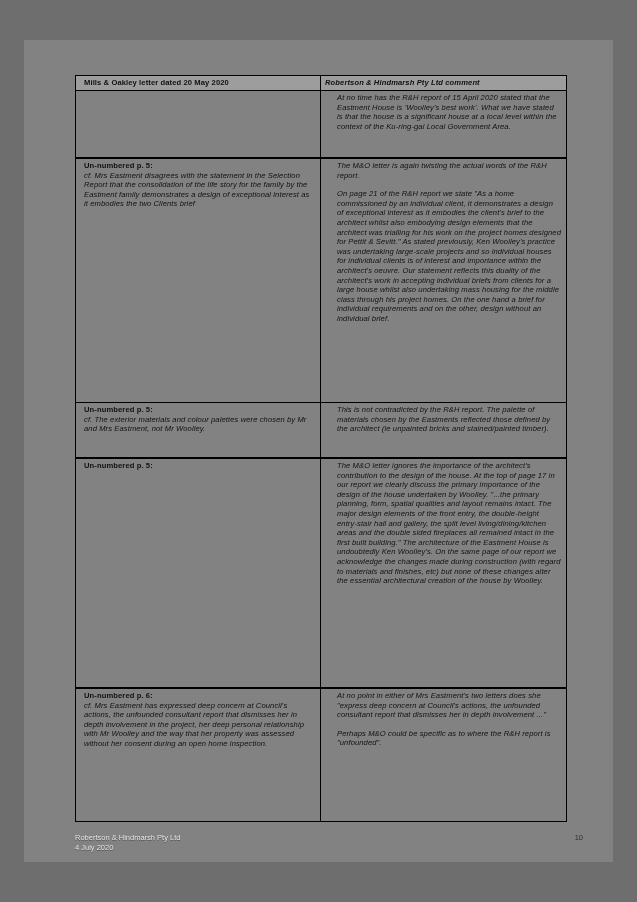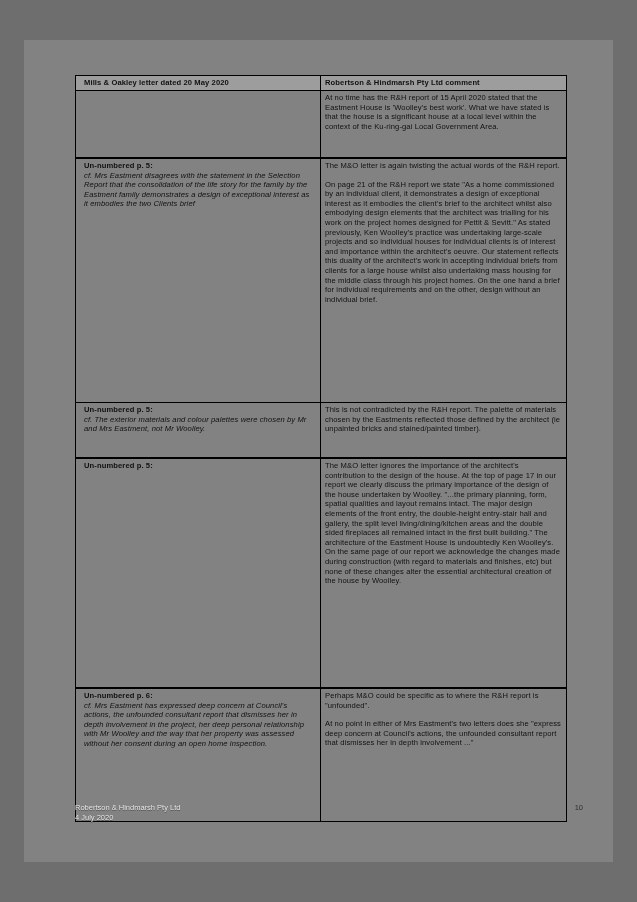--- a/index.html
+++ b/index.html
@@ -27,36 +27,36 @@
   .row { display:flex; border-top:1px solid #000; }
   .row.first { border-top:none; }
   .row.thick { border-top:2px solid #000; }
   .cell {
     padding:2px 5px 3px 4px;
     font-size:7.6px;
     line-height:9.6px;
     letter-spacing:0.1px;
   }
   .cell.left  { width:245px; border-right:1px solid #000;padding-left:8px; }
-  .cell.right { width:245px; flex:1; }
+  .cell.right { width:245px; flex:1;font-style:italic; }
   .hdr-row { background:#9d9d9d; }
   .hdr-row .cell { font-weight:bold; padding-top:2px; padding-bottom:2px; }
   .r-label { font-weight:bold; }
   .r-quote { font-style:italic; }
-  .cell p { margin:0 0 9px 0; }
+  .cell p { margin:0 0 9px 12px; }
   .cell p:last-child { margin-bottom:0; }
   .rh-header { min-height:14px; }
   .rh-1 { min-height:67px; }
   .rh-2 { min-height:245px; }
   .rh-3 { min-height:55px; }
   .rh-4 { min-height:230px; }
   .rh-5 { min-height:134px; }
   .footer {
     position:absolute;
-    left:51px; top:763px;
+    left:51px; top:793px;
     width:500px;
     display:flex;
     justify-content:space-between;
     align-items:flex-start;
     font-size:7.5px;
     line-height:9.5px;
   }
   .footer .left-block { color:#e6e6e6; text-shadow:0 1px 0 rgba(40,40,40,0.55); }
   .footer .page-num { color:#2e2e2e; margin-right:-8px; }
 </style>
@@ -108,22 +108,22 @@
         <p>The M&amp;O letter ignores the importance of the architect's contribution to the design of the house. At the top of page 17 in our report we clearly discuss the primary importance of the design of the house undertaken by Woolley. "...the primary planning, form, spatial qualities and layout remains intact. The major design elements of the front entry, the double-height entry-stair hall and gallery, the split level living/dining/kitchen areas and the double sided fireplaces all remained intact in the first built building." The architecture of the Eastment House is undoubtedly Ken Woolley's. On the same page of our report we acknowledge the changes made during construction (with regard to materials and finishes, etc) but none of these changes alter the essential architectural creation of the house by Woolley.</p>
       </div>
     </div>
 
     <div class="row thick rh-5">
       <div class="cell left">
         <div class="r-label">Un-numbered p. 6:</div>
         <div class="r-quote">cf. Mrs Eastment has expressed deep concern at Council's actions, the unfounded consultant report that dismisses her in depth involvement in the project, her deep personal relationship with Mr Woolley and the way that her property was assessed without her consent during an open home inspection.</div>
       </div>
       <div class="cell right">
+        <p>At no point in either of Mrs Eastment's two letters does she "express deep concern at Council's actions, the unfounded consultant report that dismisses her in depth involvement ..."</p>
         <p>Perhaps M&amp;O could be specific as to where the R&amp;H report is "unfounded".</p>
-        <p>At no point in either of Mrs Eastment's two letters does she "express deep concern at Council's actions, the unfounded consultant report that dismisses her in depth involvement ..."</p>
       </div>
     </div>
 
   </div>
 
   <div class="footer">
     <div class="left-block">
       <div>Robertson &amp; Hindmarsh Pty Ltd</div>
       <div>4 July 2020</div>
     </div>

